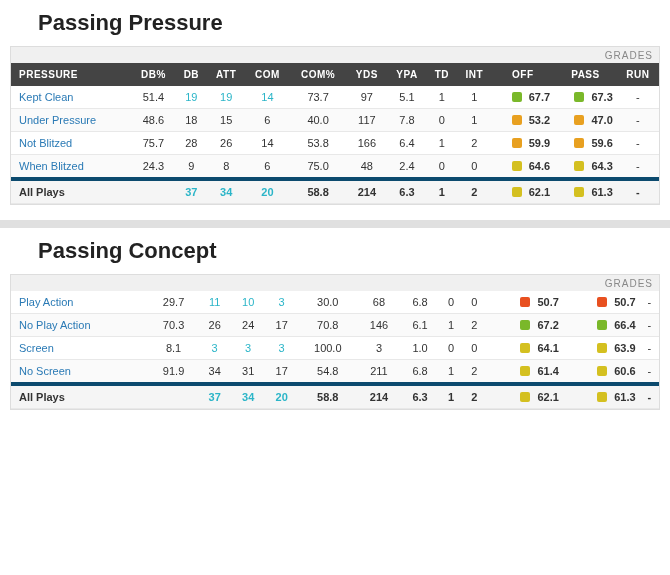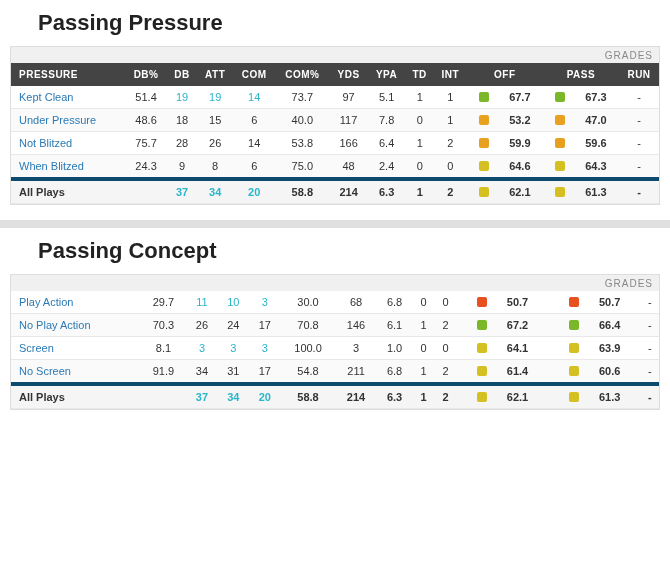--- a/index.html
+++ b/index.html
@@ -79,22 +79,22 @@
       color: #2a7ab5;
       font-size: 11px;
       margin-top: 30px;
     }
     tbody tr.total-row td:first-child {
       color: #333;
     }
     .grade-cell {
       display: flex;
       align-items: center;
-      justify-content: center;
-      gap: 20px;
+      justify-content: flex-end;
+      gap: 7px;
     }
     .grade-dot {
       width: 10px;
       height: 10px;
       border-radius: 2px;
       display: inline-block;
       flex-shrink: 0;
     }
     .grade-val {
       font-size: 11px;

